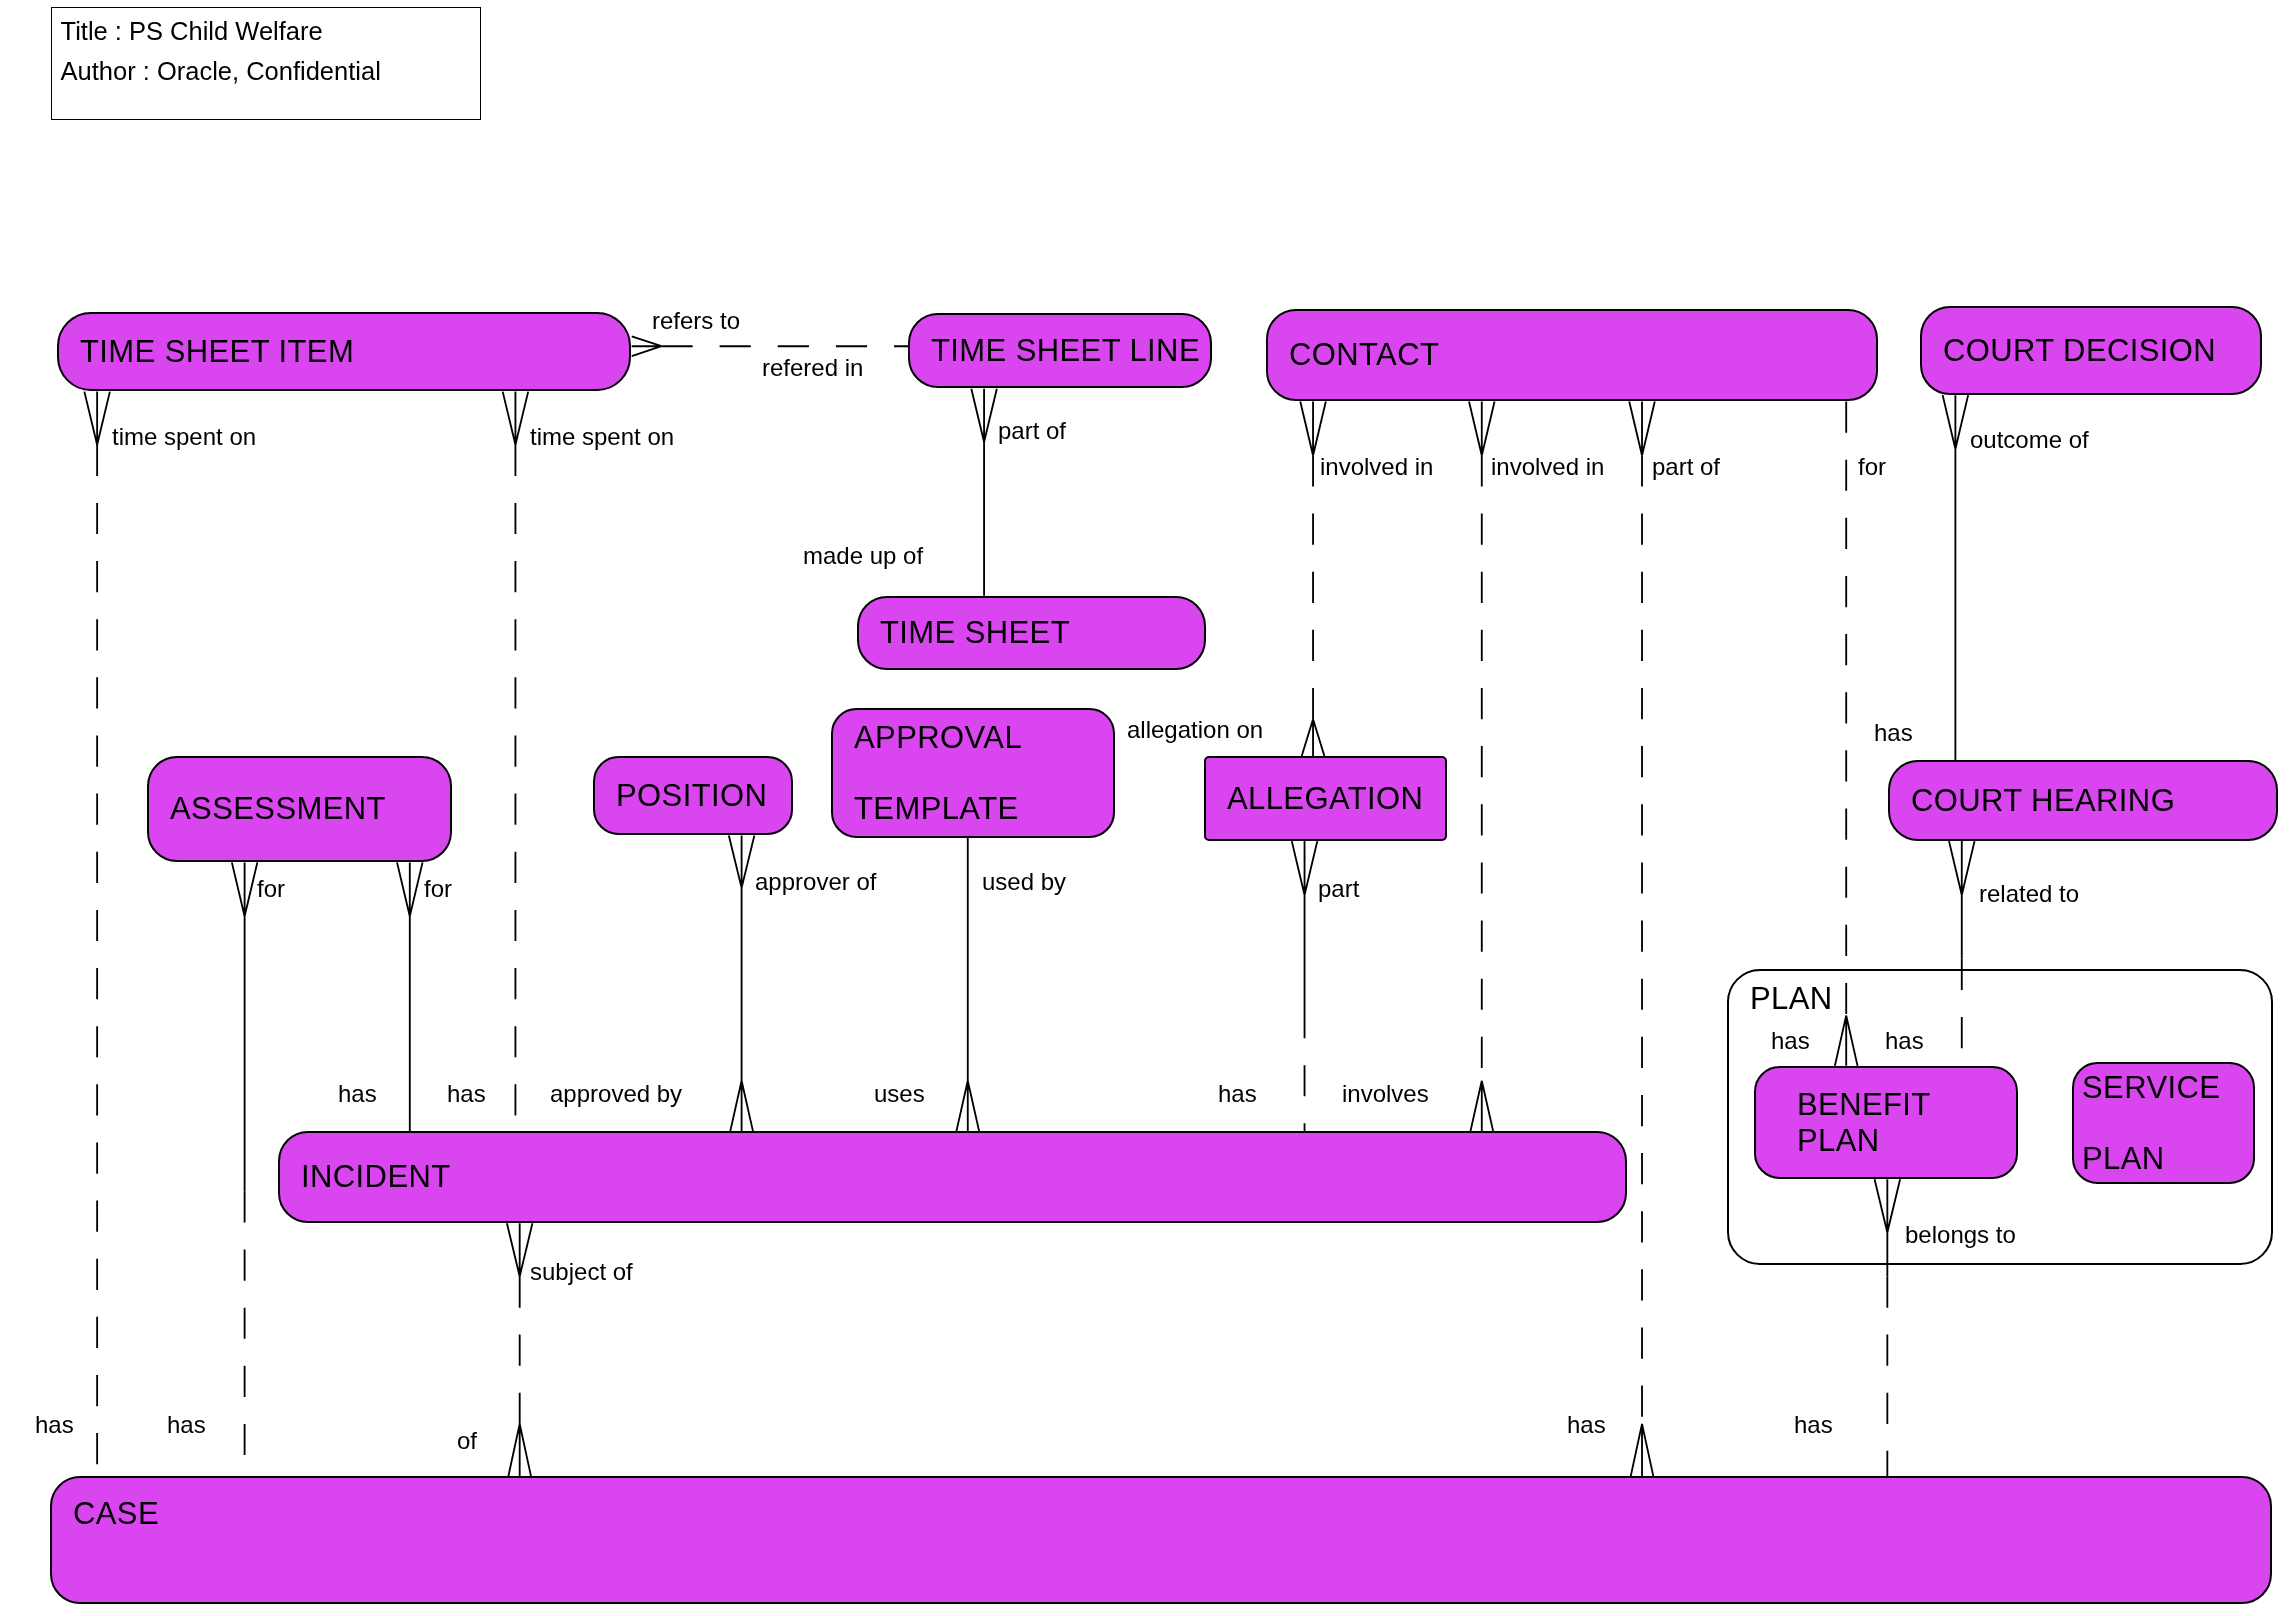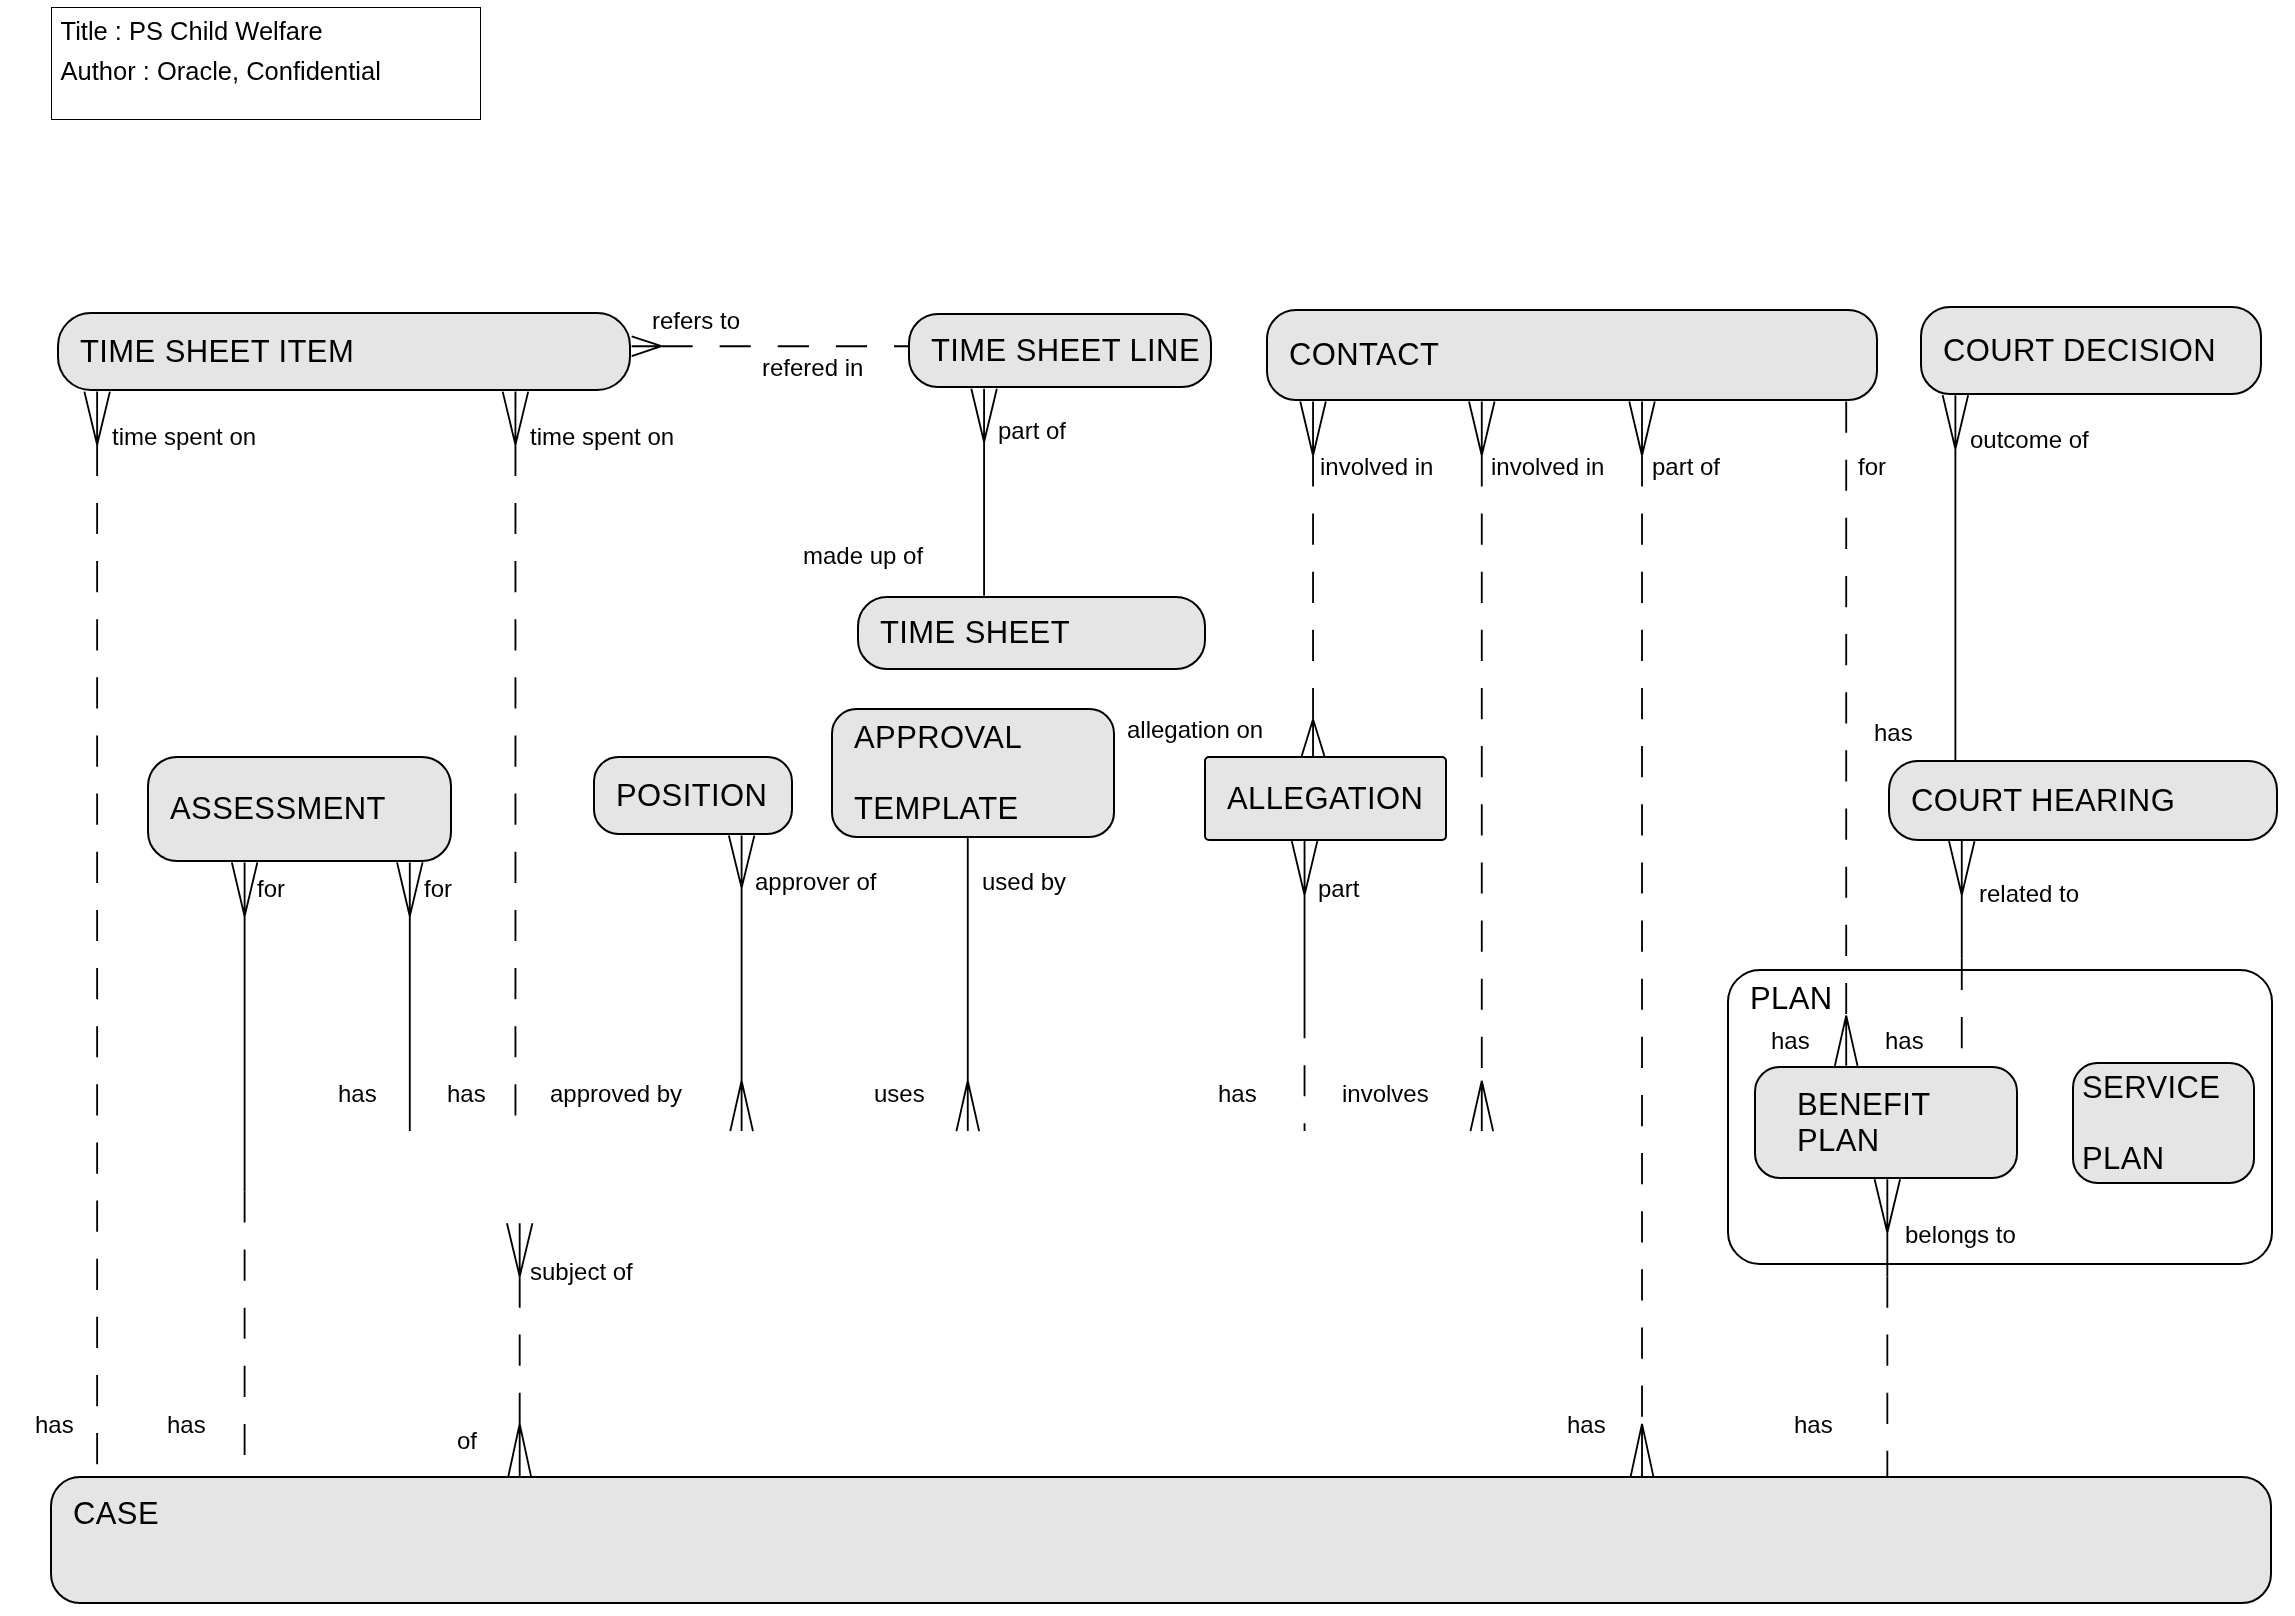--- a/index.html
+++ b/index.html
@@ -9,21 +9,21 @@
     height:1617px;
     background:#ffffff;
     font-family:Liberation Sans, sans-serif;
     overflow:hidden;
   }
   .entity{
     position:absolute;
     box-sizing:border-box;
     border:2.1px solid #000;
     border-radius:30px;
-    background:#e5e5e5;
+    background:#d946ef;
     display:flex;
     align-items:center;
     padding-left:21px;
     color:#000;
   }
   .entity .elabel{
     font-size:31px;
     letter-spacing:0.4px;
     line-height:1.15;
     white-space:pre-line;
@@ -191,20 +191,23 @@
 
   <div class="entity" style="left:1754px;top:1066px;width:264px;height:113px;border-radius:25.5px;padding-left:41px;">
     <span class="elabel">BENEFIT PLAN</span>
   </div>
 
   <div class="entity" style="left:2072px;top:1062px;width:183px;height:122px;border-radius:25.5px;padding-left:8px;">
     <span class="elabel"><span>SERVICE</span><br>
     <span>PLAN</span></span>
   </div>
 
+  <div class="entity" style="left:278px;top:1131px;width:1349px;height:92px;">
+    <span class="elabel">INCIDENT</span>
+  </div>
 
   <div class="entity top-align" style="left:50px;top:1476px;width:2222px;height:128px;padding-top:18.4px;">
     <span class="elabel">CASE</span>
   </div>
 
   <div class="rel-label" style="left:652px;top:321px;">refers to</div>
   <div class="rel-label" style="left:762px;top:368px;">refered in</div>
   <div class="rel-label" style="left:112px;top:437px;">time spent on</div>
   <div class="rel-label" style="left:530px;top:437px;">time spent on</div>
   <div class="rel-label" style="left:998px;top:431px;">part of</div>

